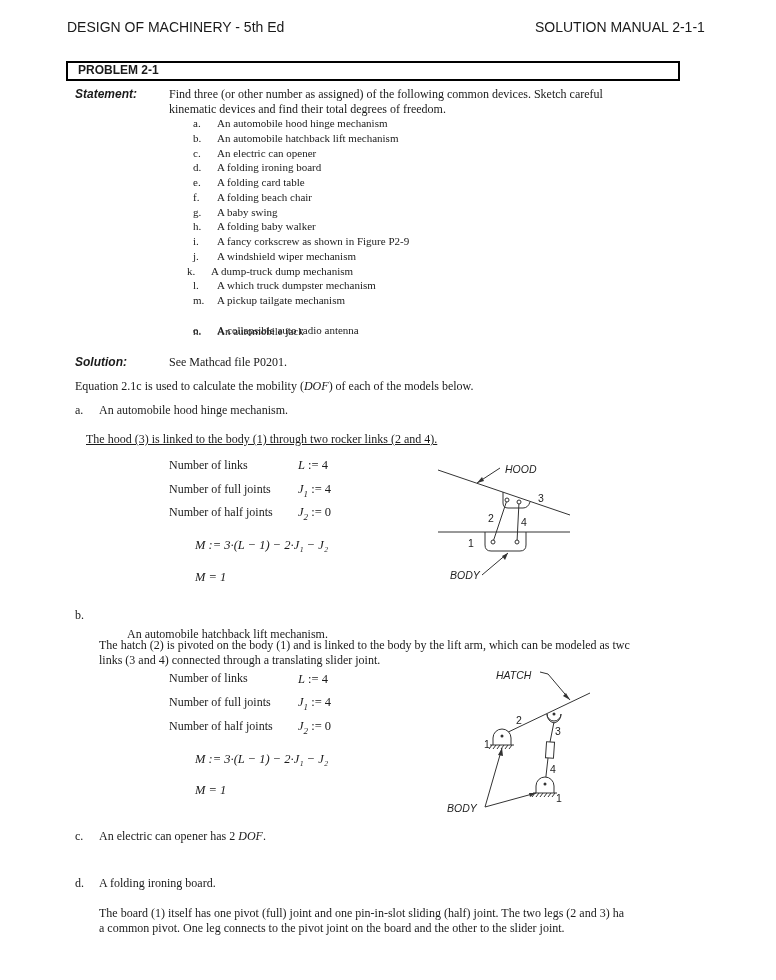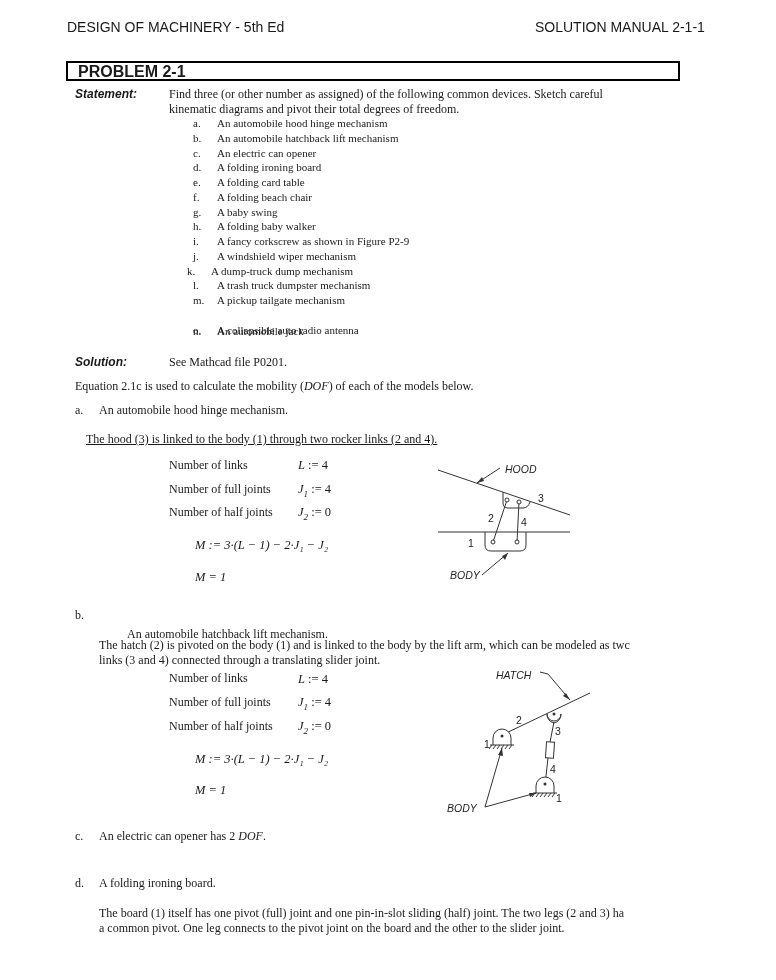--- a/index.html
+++ b/index.html
@@ -1,21 +1,21 @@
 <!DOCTYPE html>
 <html><head>
 <meta charset="utf-8">
 <style>
   html, body { margin: 0; padding: 0; background: #ffffff; }
   body { width: 776px; height: 980px; position: relative; overflow: hidden; color: #1a1a1a; }
   .sans { font-family: "Liberation Sans", sans-serif; }
   .abs { position: absolute; white-space: nowrap; }
   .hdr { font-size: 14px; top: 11px; margin-top: 8px; }
   .pbox { position: absolute; left: 66px; top: 61px; width: 610px; height: 16px; border: 2px solid #000; }
-  .pbox span { position: absolute; left: 10px; top: 0px; font-size: 16px; font-weight: bold; }
+  .pbox span { position: absolute; left: 10px; top: 0px; font-size: 12px; font-weight: bold; }
   .label-bi { font-family: "Liberation Sans", sans-serif; font-weight: bold; font-style: italic; font-size: 12px; }
   .t { font-family: "Liberation Serif", serif; font-size: 12px; }
   .li { position: absolute; font-family: "Liberation Serif", serif; font-size: 11px; white-space: nowrap; }
   .li .k { display: inline-block; width: 24px; }
   .math { font-family: "Liberation Serif", serif; font-size: 12.5px; }
   .math i { font-style: italic; }
   sub { font-size: 9px; }
   svg text { font-family: "Liberation Sans", sans-serif; }
 </style>
 </head>
@@ -23,35 +23,35 @@
 
 <div class="abs sans hdr" style="left:67px;">DESIGN OF MACHINERY - 5th Ed</div>
 <div class="abs sans hdr" style="left:535px;">SOLUTION MANUAL  2-1-1</div>
 
 <div class="pbox sans">
   <span>PROBLEM 2-1</span>
 </div>
 
 <div class="abs label-bi" style="left:75px; top:87px;">Statement:</div>
 <div class="abs t" style="left:169px; top:87px;">Find three (or other number as assigned) of the following common devices.  Sketch careful</div>
-<div class="abs t" style="left:169px; top:102px;">kinematic diagrams and pivot their total degrees of freedom.</div>
+<div class="abs t" style="left:169px; top:102px;">kinematic devices and find their total degrees of freedom.</div>
 
 <div id="item-list">
     <div class="li" style="left: 193px; top: 117px;"><span class="k">a.</span><span>An automobile hood hinge mechanism</span></div>
     <div class="li" style="left: 193px; top: 131.75px;"><span class="k">b.</span><span>An automobile hatchback lift mechanism</span></div>
     <div class="li" style="left: 193px; top: 146.5px;"><span class="k">c.</span><span>An electric can opener</span></div>
     <div class="li" style="left: 193px; top: 161.25px;"><span class="k">d.</span><span>A folding ironing board</span></div>
     <div class="li" style="left: 193px; top: 176px;"><span class="k">e.</span><span>A folding card table</span></div>
     <div class="li" style="left: 193px; top: 190.75px;"><span class="k">f.</span><span>A folding beach chair</span></div>
     <div class="li" style="left: 193px; top: 205.5px;"><span class="k">g.</span><span>A baby swing</span></div>
     <div class="li" style="left: 193px; top: 220.25px;"><span class="k">h.</span><span>A folding baby walker</span></div>
     <div class="li" style="left: 193px; top: 235px;"><span class="k">i.</span><span>A fancy corkscrew as shown in Figure P2-9</span></div>
     <div class="li" style="left: 193px; top: 249.75px;"><span class="k">j.</span><span>A windshield wiper mechanism</span></div>
     <div class="li" style="left: 187px; top: 264.5px;"><span class="k">k.</span><span>A dump-truck dump mechanism</span></div>
-    <div class="li" style="left: 193px; top: 279.25px;"><span class="k">l.</span><span>A trash truck dumpster mechanism</span></div>
+    <div class="li" style="left: 193px; top: 279.25px;"><span class="k">l.</span><span>A which truck dumpster mechanism</span></div>
     <div class="li" style="left: 193px; top: 294px;"><span class="k">m.</span><span>A pickup tailgate mechanism</span></div>
     <div class="li" style="left: 193px; top: 308.75px; margin-top: 16px;"><span class="k">n.</span><span>An automobile jack</span></div>
     <div class="li" style="left: 193px; top: 323.5px;"><span class="k">o.</span><span>A collapsible auto radio antenna</span></div>
   </div>
 
 <div class="abs label-bi" style="left:75px; top:355px;">Solution:</div>
 <div class="abs t" style="left:169px; top:355px;">See Mathcad file P0201.</div>
 <div class="abs t" style="left:75px; top:379px;"><span>Equation 2.1c is used to calculate the mobility (</span><i>DOF</i><span>) of each of the models below.</span></div>
 
 <div class="abs t" style="left:75px; top:403px;">a.</div>

